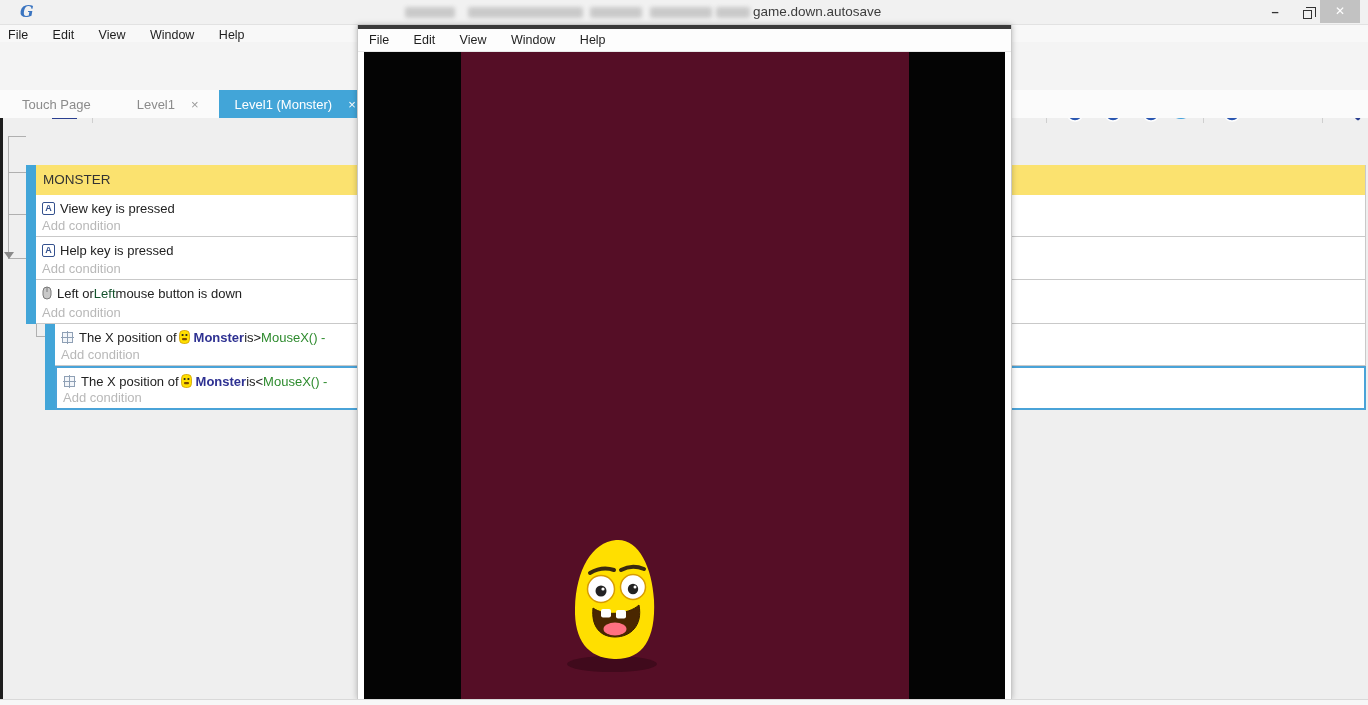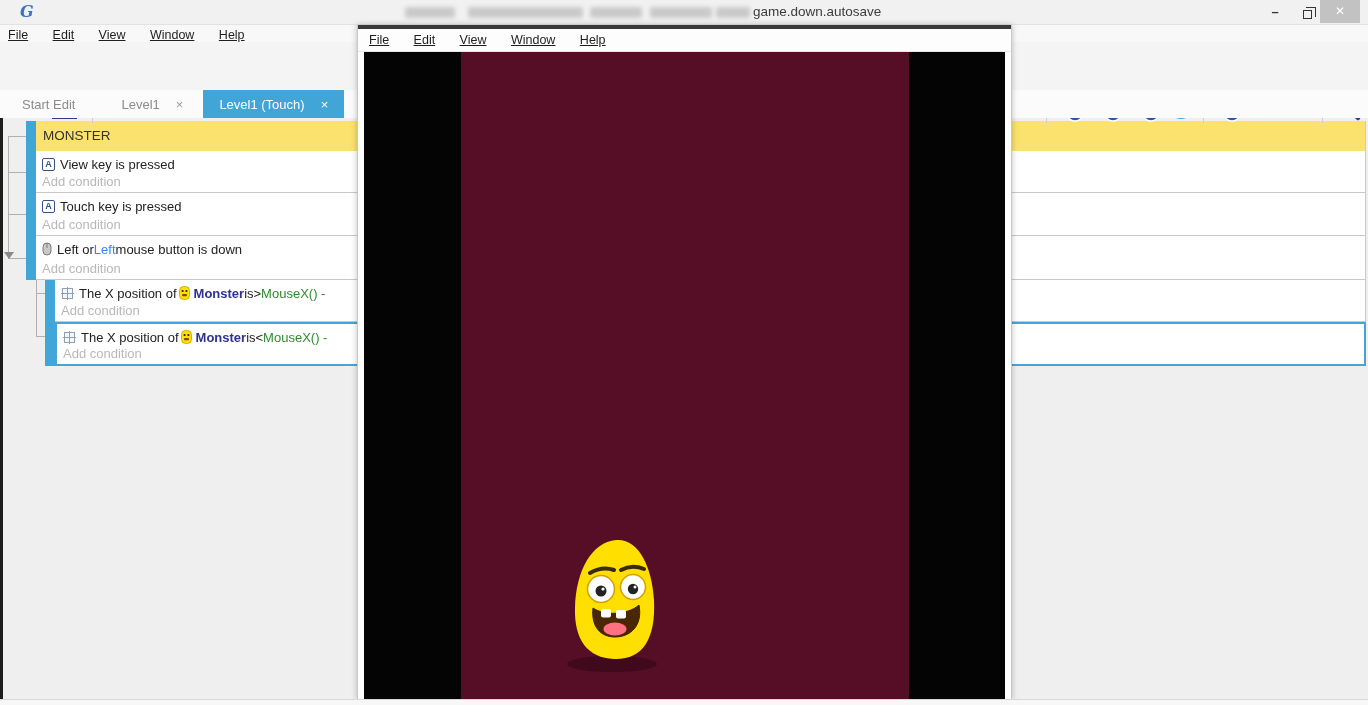--- a/index.html
+++ b/index.html
@@ -13,45 +13,45 @@
   .title-text { position:absolute; left:753px; top:4px; font-size:13.5px; color:#3c3c3c; white-space:nowrap; }
   .winbtn { position:absolute; top:0; height:23px; text-align:center; line-height:23px; font-size:13px; color:#333; }
   #btn-min { left:1258px; width:34px; font-weight:bold; }
   #btn-restore { left:1294px; width:26px; }
   .restore-glyph { display:inline-block; width:9px; height:9px; border:1px solid #333; background:#f1f1f1; position:relative; top:3px; }
   .restore-glyph:before { content:""; position:absolute; left:2px; top:-4px; width:9px; height:9px; border:1px solid #333; border-bottom:none; border-left:none; }
   #btn-close { left:1320px; width:40px; background:#c2c2c2; color:#fff; font-size:12px; }
 
   
   #menubar { position:absolute; left:0; top:25px; width:1368px; height:17px; background:#f8f8f8; z-index:5; }
-  .menu-item { display:inline-block; padding:0 10px; line-height:17px; font-size:12.5px; color:#1e1e1e;text-decoration:underline; }
+  .menu-item { display:inline-block; padding:0 10px; line-height:17px; font-size:12.5px; color:#1e1e1e; }
   #toolbar { position:absolute; left:0; top:42px; width:1368px; height:48px; background:#f4f4f4; z-index:5; }
   .tbi { position:absolute; top:49px; width:32px; height:32px; }
   .tsep { position:absolute; top:51px; width:1px; height:30px; background:#cfcfcf; }
   #tabbar { position:absolute; left:0; top:90px; width:1368px; height:28px; background:#fbfbfb; z-index:5; }
   .tabs { display:flex; height:28px; padding-left:8px; }
   .tab { display:flex; align-items:center; padding:0 14px; font-size:13px; color:#8b8b8b; white-space:nowrap; }
   .tab .x { margin-left:16px; color:#9a9a9a; font-size:13px; }
   .tab.active { background:#42a5d8; color:#fff; padding:0 16px; }
   .tab.active .x { color:#fff; }
 
   
   #events { position:absolute; left:0; top:118px; width:1368px; height:581px; background:#efefef; z-index:4; }
   #left-edge { position:absolute; left:0; top:0; width:3px; height:581px; background:#1d1d1d; }
   .treeline { position:absolute; background:#b0b0b0; }
   .expander { position:absolute; left:4px; top:134px; width:0; height:0; border-left:5px solid transparent; border-right:5px solid transparent; border-top:7px solid #8a8a8a; }
-  .erow { position:absolute; }
+  .erow { position:absolute;margin-top:44px; }
   .bar { position:absolute; top:0; width:10px; height:100%; background:#42a5d8; }
   .rowcontent { position:absolute; top:0; height:100%; background:#fff; border-bottom:1px solid #c9c9c9; border-right:1px solid #c9c9c9; overflow:hidden; }
   .comment .rowcontent { background:#fbe26f; border-bottom:none; }
   .comment-text { font-size:13.5px; color:#333; line-height:30px; padding-left:7px; }
   .line1 { position:absolute; left:6px; top:4px; height:18px; font-size:13px; color:#222; white-space:nowrap; display:flex; align-items:center; }
   .addc { position:absolute; left:6px; bottom:3px; font-size:13px; color:#b8b8b8; white-space:nowrap; }
   .t-default { color:#222; }
-  .t-param { color:#3b82f6;text-align:right; }
+  .t-param { color:#14532d;text-align:right; }
   .t-object { color:#2e3192; font-weight:bold; }
   .t-expression { color:#2e8b2e; }
   .kicon { display:inline-block; width:13px; height:13px; border:1px solid #34518e; border-radius:2px; background:#fff; color:#34518e; font-weight:bold; font-size:9px; line-height:11px; text-align:center; margin-right:5px; }
   .inlineicon { margin-right:5px; display:inline-flex; }
   .miniobj { margin:0 4px 0 2px; display:inline-flex; }
   .selected-row .rowcontent { border:2px solid #4aa3d8; }
 
   
   #bottomstrip { position:absolute; left:0; top:699px; width:1368px; height:6px; background:#f7f7f7; border-top:1px solid #d9d9d9; z-index:60; }
 
@@ -188,28 +188,28 @@
       <circle cx="13" cy="12" r="9" fill="#fff" stroke="#2a3f90" stroke-width="3"></circle>
       <path d="M8 8 L17 7" stroke="#d9d9d9" stroke-width="3" stroke-linecap="round"></path>
       <line x1="20" y1="19" x2="28" y2="27" stroke="#2a3f90" stroke-width="4.5" stroke-linecap="round"></line>
     </svg>
   </div>
 </div>
 
 <div id="tabbar">
   <div class="tabs">
     <div class="tab">
-      <span>Start Edit</span>
+      <span>Touch Page</span>
     </div>
     <div class="tab" style="margin-left:18px">
       <span>Level1</span>
       <span class="x">×</span>
     </div>
     <div class="tab active" style="margin-left:6px">
-      <span>Level1 (Touch)</span>
+      <span>Level1 (Monster)</span>
       <span class="x">×</span>
     </div>
   </div>
 </div>
 
 <div id="events">
   <div id="left-edge"></div>
 
   <div class="treeline" style="left:8px;top:18px;width:1px;height:122px"></div>
   <div class="treeline" style="left:8px;top:18px;width:18px;height:1px"></div>
@@ -237,21 +237,21 @@
       </div>
       <div class="addc">Add condition</div>
     </div>
   </div>
 
   <div class="erow" style="left:0;top:75px;width:1368px;height:43px">
     <div class="bar" style="left:26px"></div>
     <div class="rowcontent" style="left:36px;width:1330px">
       <div class="line1">
         <span class="kicon">A</span>
-        <span class="t-default">Touch key is pressed</span>
+        <span class="t-default">Help key is pressed</span>
       </div>
       <div class="addc">Add condition</div>
     </div>
   </div>
 
   <div class="erow" style="left:0;top:118px;width:1368px;height:44px">
     <div class="bar" style="left:26px"></div>
     <div class="rowcontent" style="left:36px;width:1330px">
       <div class="line1">
         <span class="inlineicon">

